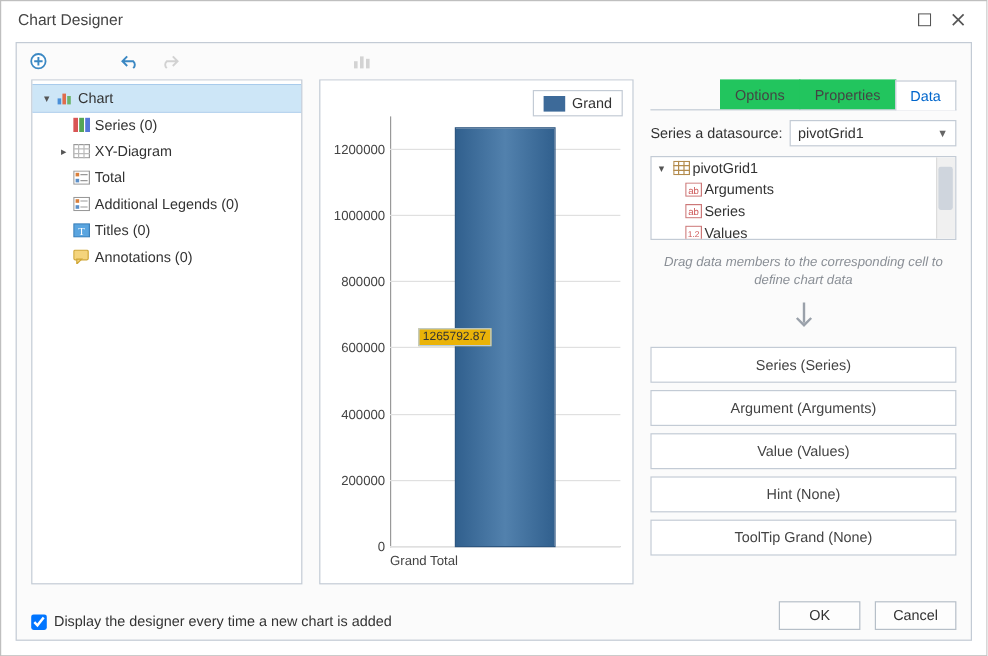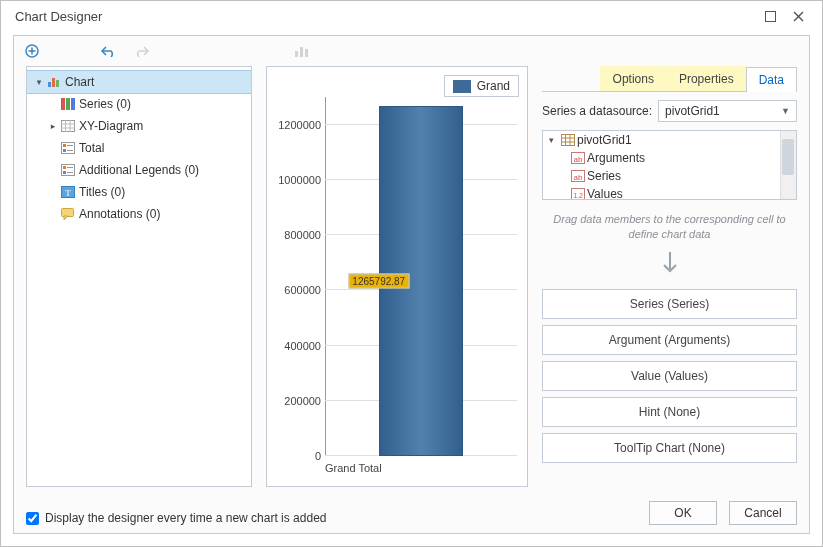--- a/index.html
+++ b/index.html
@@ -201,21 +201,21 @@
     align-self: flex-end;
     width: 100%;
     justify-content: flex-end;
   }
   .tab {
     padding: 5px 12px;
     border: 1px solid transparent;
     border-bottom: none;
     color: #444;
     cursor: pointer;
-    background: #fef9c3;
+    background: #22c55e;
     margin-left: -1px;
     font-size: 12px;
   }
   .tab.active {
     color: #0066cc;
     background: #fff;
     border-color: #c3cbd5;
     position: relative;
     top: 1px;
   }
@@ -561,21 +561,21 @@
           <svg width="18" height="26" style="display:inline">
               <line x1="9" y1="1" x2="9" y2="18" stroke="#9aa1aa" stroke-width="2"></line>
               <polyline points="3,14 9,20 15,14" fill="none" stroke="#9aa1aa" stroke-width="2"></polyline>
             </svg>
         </div>
         <div class="dropcells" id="dropcells">
             <div class="dropcell">Series (Series)</div>
             <div class="dropcell">Argument (Arguments)</div>
             <div class="dropcell">Value (Values)</div>
             <div class="dropcell">Hint (None)</div>
-            <div class="dropcell">ToolTip Chart (None)</div>
+            <div class="dropcell">ToolTip Grand (None)</div>
           </div>
       </div>
     </div>
 
     <div class="footer">
       <label class="chk">
         <input type="checkbox" id="chk1" checked="" style="">
         <span>Display the designer every time a new chart is added</span>
       </label>
       <div class="spacer"></div>

